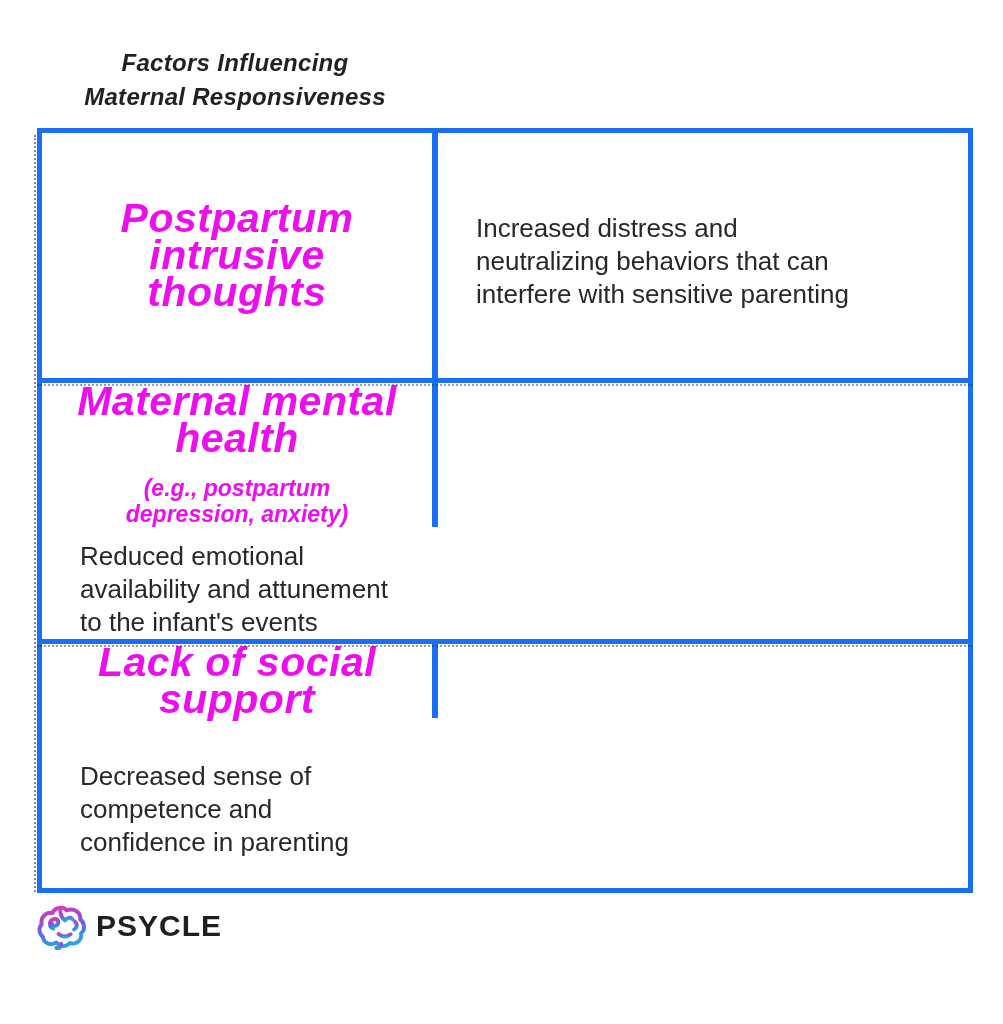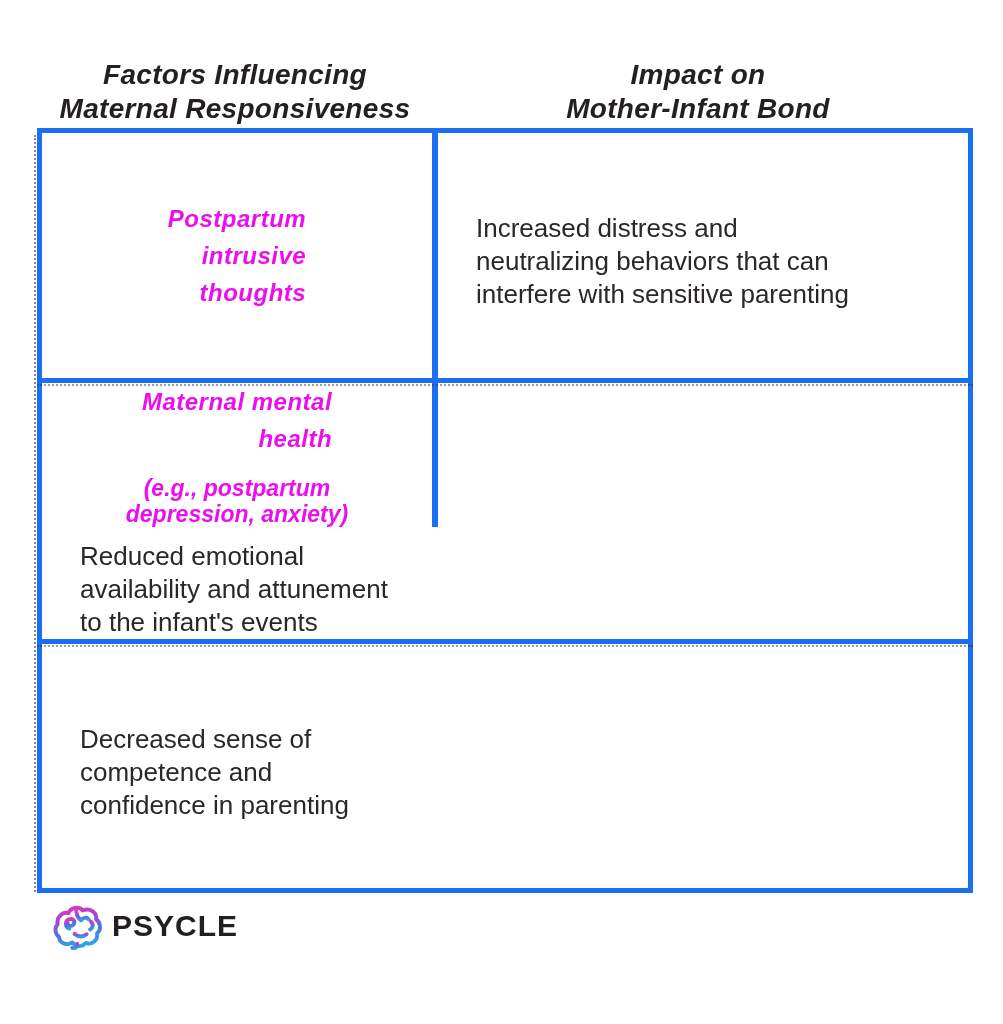--- a/index.html
+++ b/index.html
@@ -10,22 +10,22 @@
     overflow:hidden;
   }
   .canvas { position:relative; width:1003px; height:1024px; }
 
   
   .headers {
     position:absolute; left:37px; top:42px; width:936px;
     display:grid; grid-template-columns:396px 530px;
   }
   .col-header {
-    margin:16px; text-align:center;
-    font-size:28px; line-height:34px;
+    margin:4px; text-align:center;
+    font-size:24px; line-height:34px;
     font-style:italic; font-weight:bold;
     color:#231f23; letter-spacing:0.3px;
     white-space:pre-line;
   }
 
   
   .table {
     position:absolute; left:37px; top:128px;
     width:936px; height:765px;
     border:5px solid #1b6ff2;
@@ -51,58 +51,55 @@
     border-right:6px solid #1b6ff2;
     display:flex; flex-direction:column;
     justify-content:center; align-items:center;
     text-align:center; padding:0 14px;
   }
   .impact-cell {
     flex:1; display:flex; align-items:center;
     padding:13px 22px 0 38px;
   }
   .factor-title {
-    font-size:24px; line-height:37px;
+    font-size:41px; line-height:37px;
     font-weight:bold; font-style:italic;
     color:#ed0eed; letter-spacing:0.5px;
     white-space:pre-line;
-    text-align:right;
   }
   .factor-note {
     font-size:23px; line-height:26px;
     font-weight:bold; font-style:italic;
     color:#ed0eed; white-space:pre-line;
     margin-top:18px;
   }
   .impact-text {
     font-size:26px; line-height:33px;
     color:#2a262a; white-space:pre-line;
   }
 
   
   .footer {
-    position:absolute; left:52px; top:902px;
+    position:absolute; left:36px; top:902px;
     display:flex; align-items:center; gap:8px;
   }
   .brand-name {
     font-size:30px; font-weight:bold;
     color:#231f20; letter-spacing:1px;
   }
   .brain-svg { display:block; }
 </style>
 </head>
 <body>
 
 <div class="canvas">
 
   <div class="headers">
     <h2 class="col-header">Factors Influencing
 Maternal Responsiveness</h2>
-    <h2 class="col-header">Impact on
-Mother-Infant Bond</h2>
   </div>
 
   <div class="table">
 
     <div class="row">
       <div class="cell factor-cell">
         <div class="factor-title">Postpartum
 intrusive
 thoughts</div>
       </div>
@@ -121,20 +118,24 @@
 depression, anxiety)</div>
       </div>
       <div class="cell impact-cell">
         <div class="impact-text">Reduced emotional
 availability and attunement
 to the infant's events</div>
       </div>
     </div>
 
     <div class="row">
+      <div class="cell factor-cell">
+        <div class="factor-title">Lack of social
+support</div>
+      </div>
       <div class="cell impact-cell">
         <div class="impact-text">Decreased sense of
 competence and
 confidence in parenting</div>
       </div>
     </div>
 
 
   </div>
 

